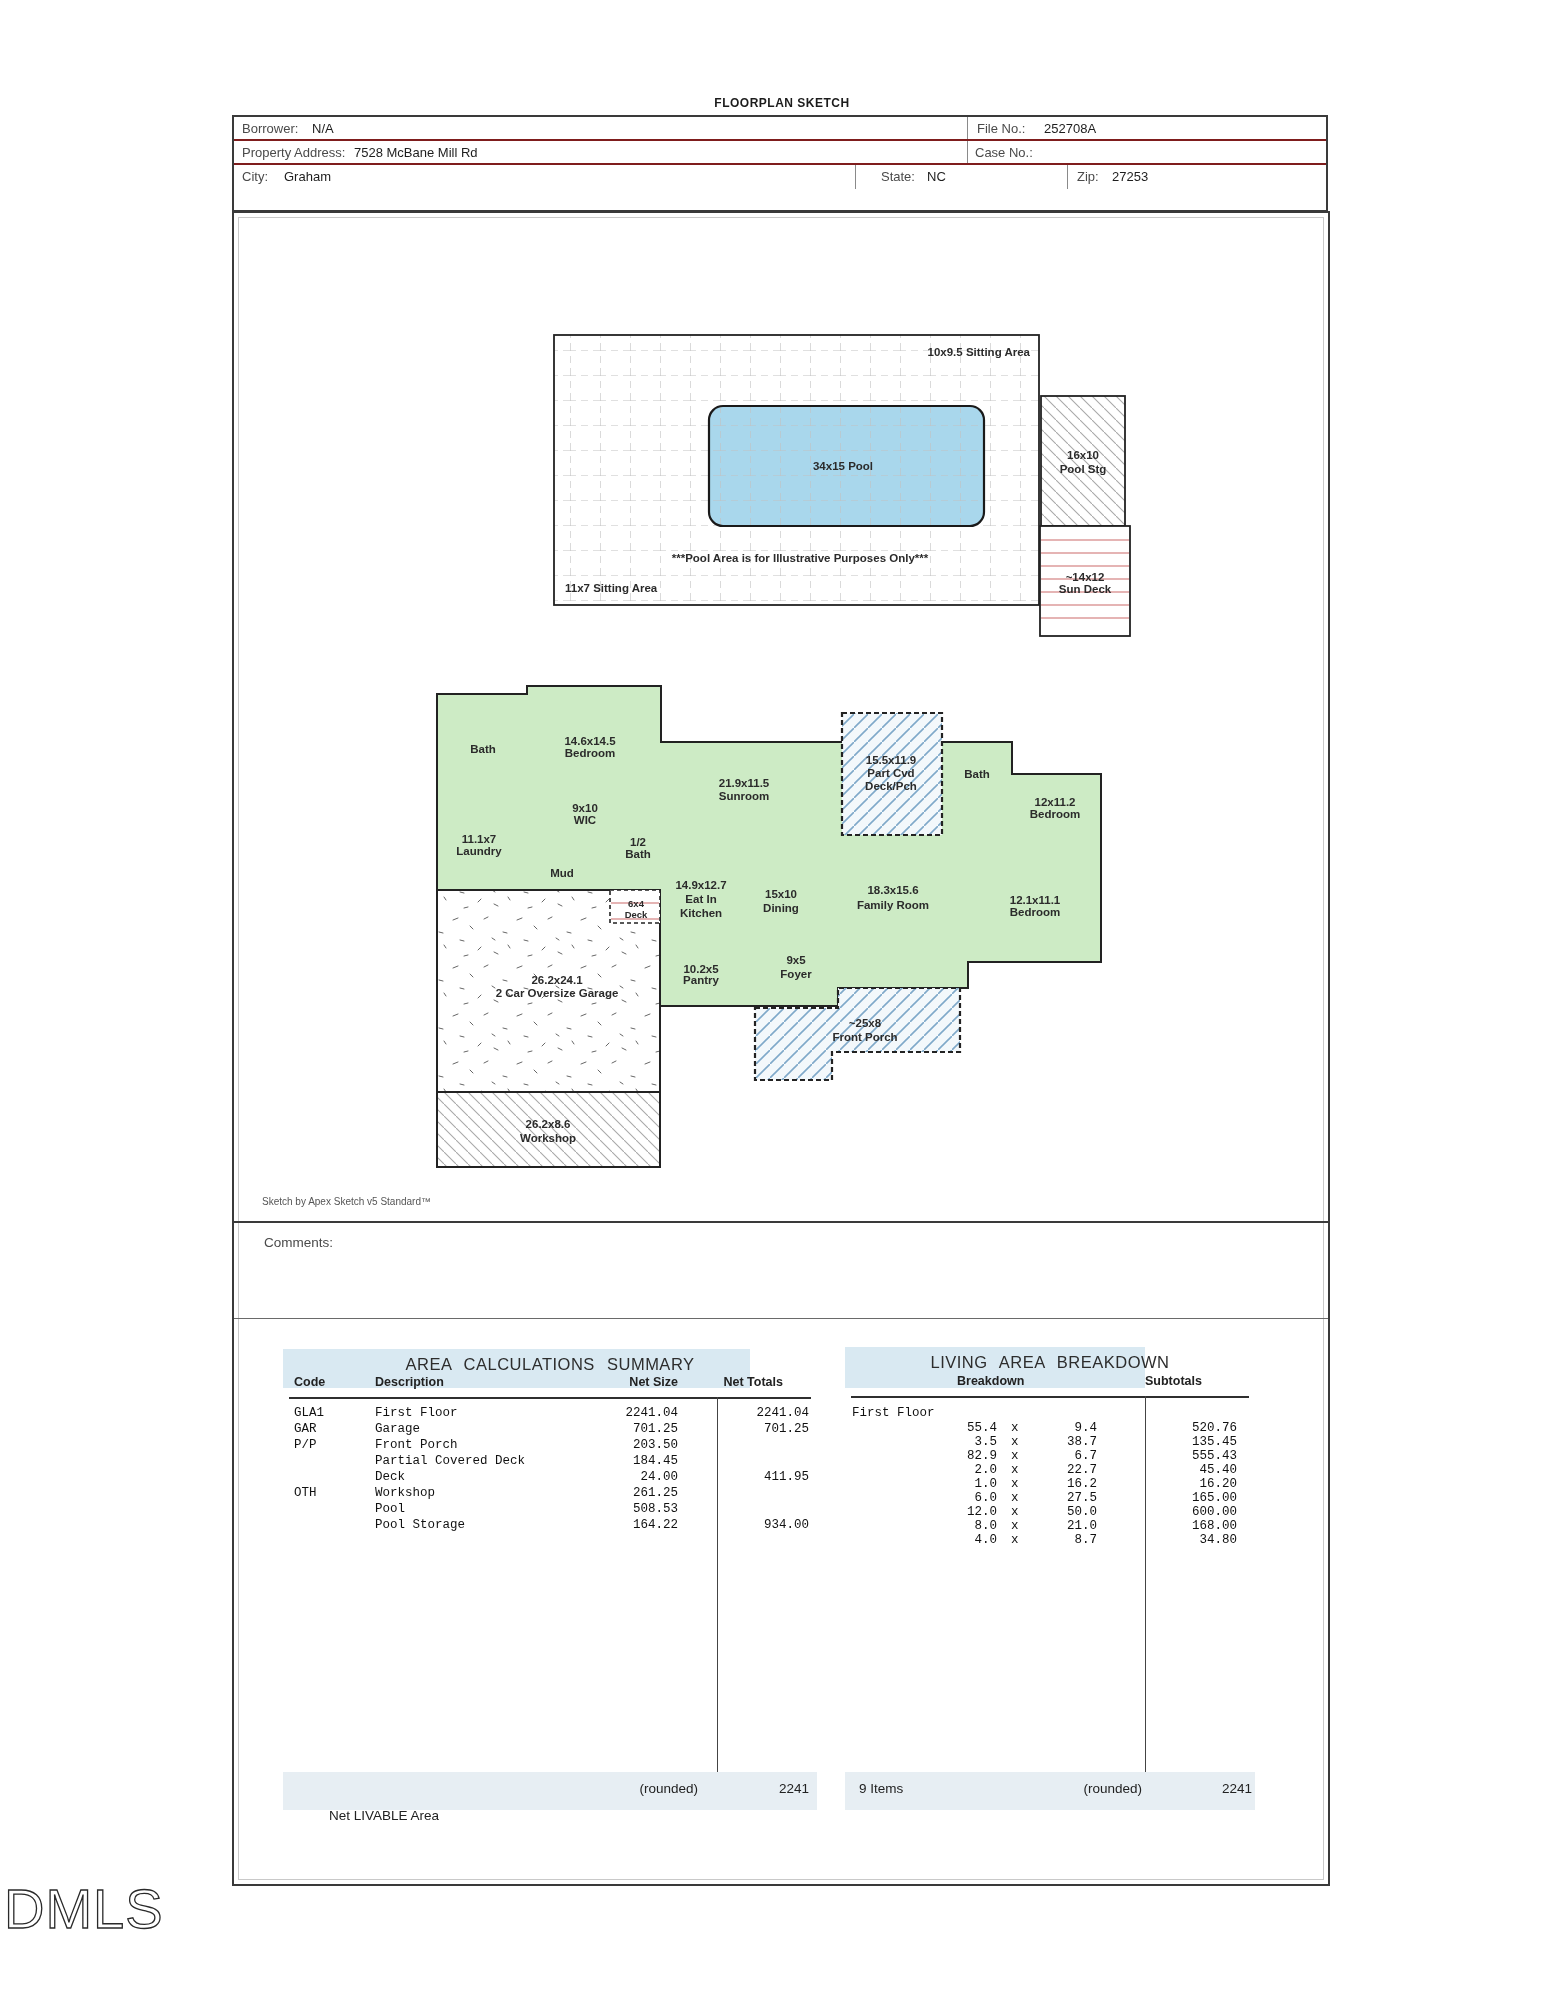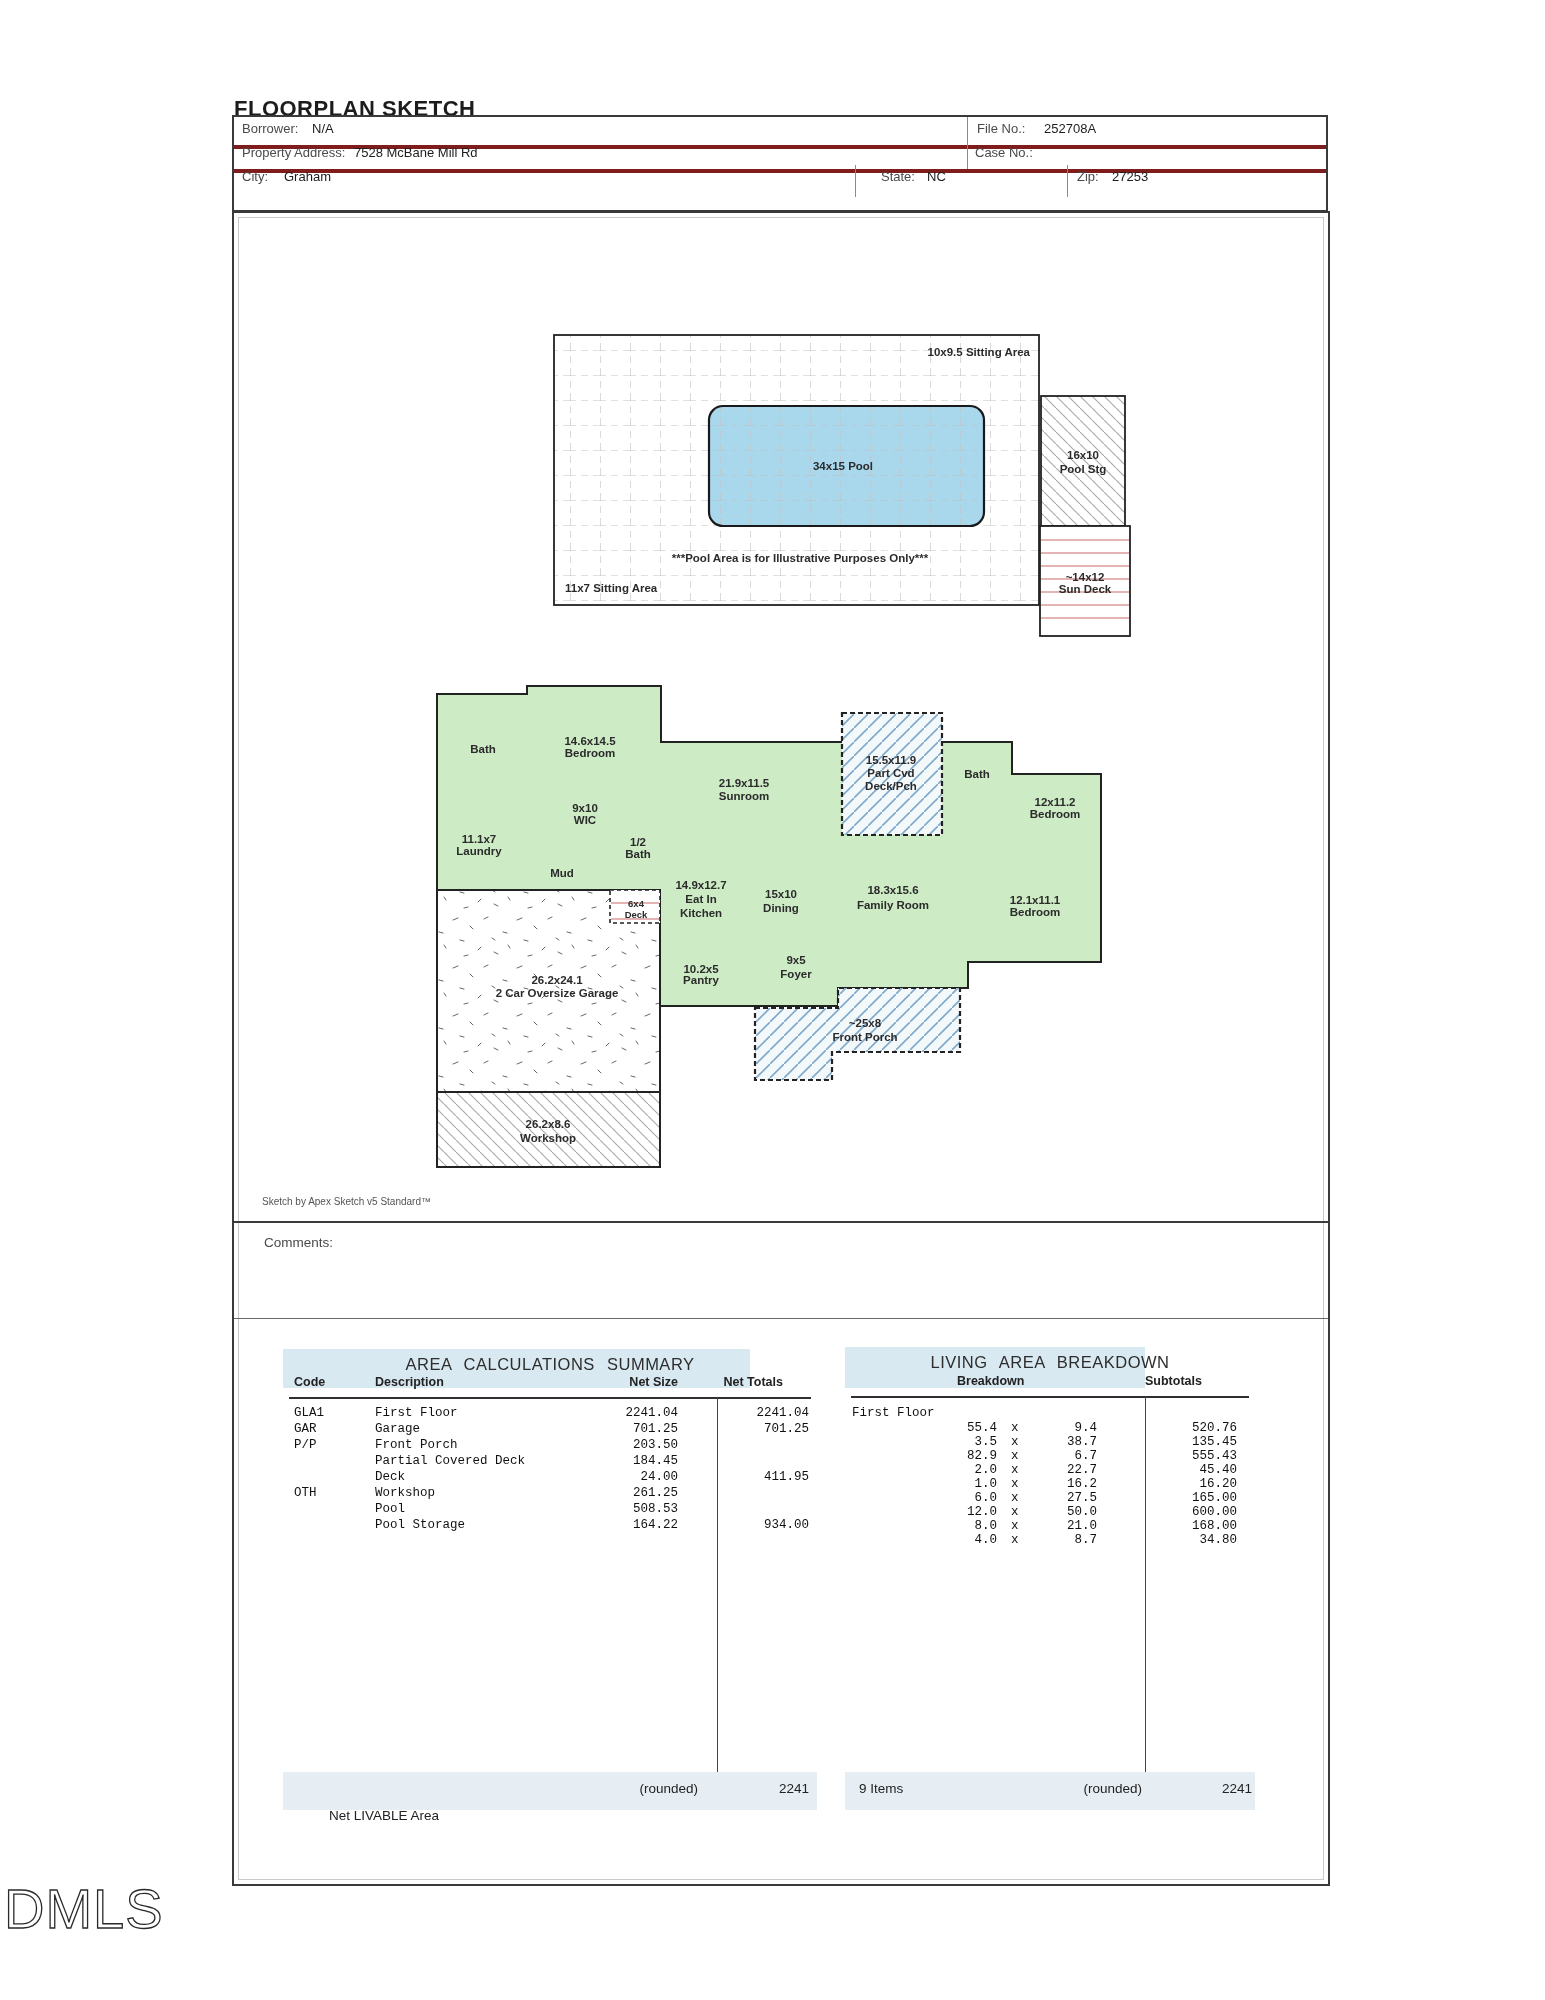--- a/index.html
+++ b/index.html
@@ -1,23 +1,23 @@
 <!DOCTYPE html>
 <html><head>
 <meta charset="utf-8">
 <style>
   html,body{margin:0;padding:0;background:#ffffff;}
   #page{position:relative;width:1545px;height:2000px;background:#ffffff;overflow:hidden;
         font-family:"Liberation Sans",sans-serif;color:#222;}
   .abs{position:absolute;}
   
-  #doc-title{left:234px;top:96px;width:1096px;text-align:left;font-size:22px;font-weight:600;
+  #doc-title{left:234px;top:96px;width:1096px;text-align:center;font-size:12px;font-weight:600;
              letter-spacing:.5px;color:#1c1c1c;}
   #form-box{left:232px;top:115px;width:1096px;height:97px;border:2px solid #3a3a3a;box-sizing:border-box;}
-  .form-row{position:absolute;left:0;width:100%;height:32px;border-bottom:4px solid #7f1d1d;box-sizing:border-box;}
+  .form-row{position:absolute;left:0;width:100%;height:24px;border-bottom:2px solid #7f1d1d;box-sizing:border-box;}
   .form-row:last-child{border-bottom:none;}
   .flabel{position:absolute;top:4px;font-size:13px;color:#4a4a4a;white-space:nowrap;}
   .fvalue{position:absolute;top:4px;font-size:13px;color:#1d1d1d;white-space:nowrap;}
   .vdiv{position:absolute;top:0;width:1px;height:100%;background:#8a8a8a;}
   
   #big-box{left:232px;top:211px;width:1098px;height:1675px;border:2px solid #3a3a3a;box-sizing:border-box;}
   #big-box-inner{left:4px;top:4px;width:1086px;height:1663px;border:1px solid #c9c9c9;box-sizing:border-box;}
   #credit{left:28px;top:983px;font-size:10px;color:#555;}
   #sketch-divider{left:0;top:1008px;width:100%;height:2px;background:#3a3a3a;}
   #comments-label{left:30px;top:1022px;font-size:13.5px;color:#4a4a4a;}

